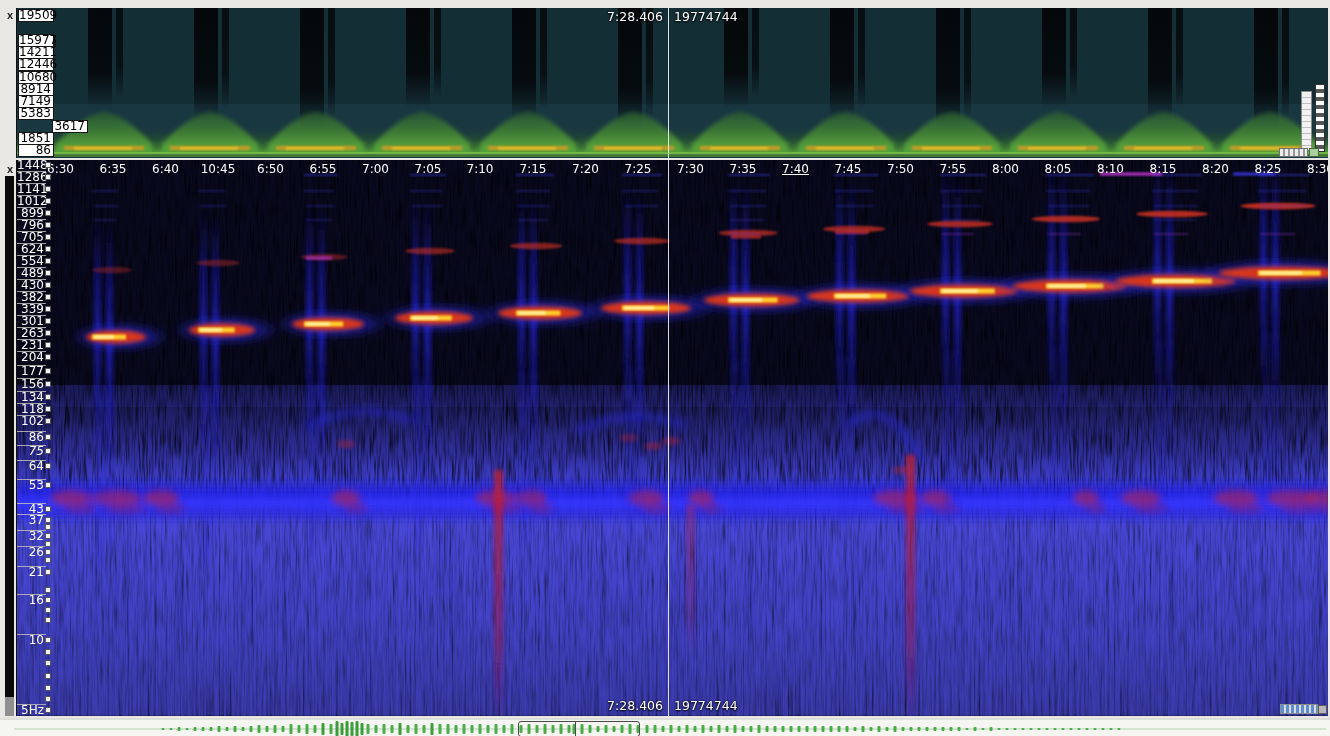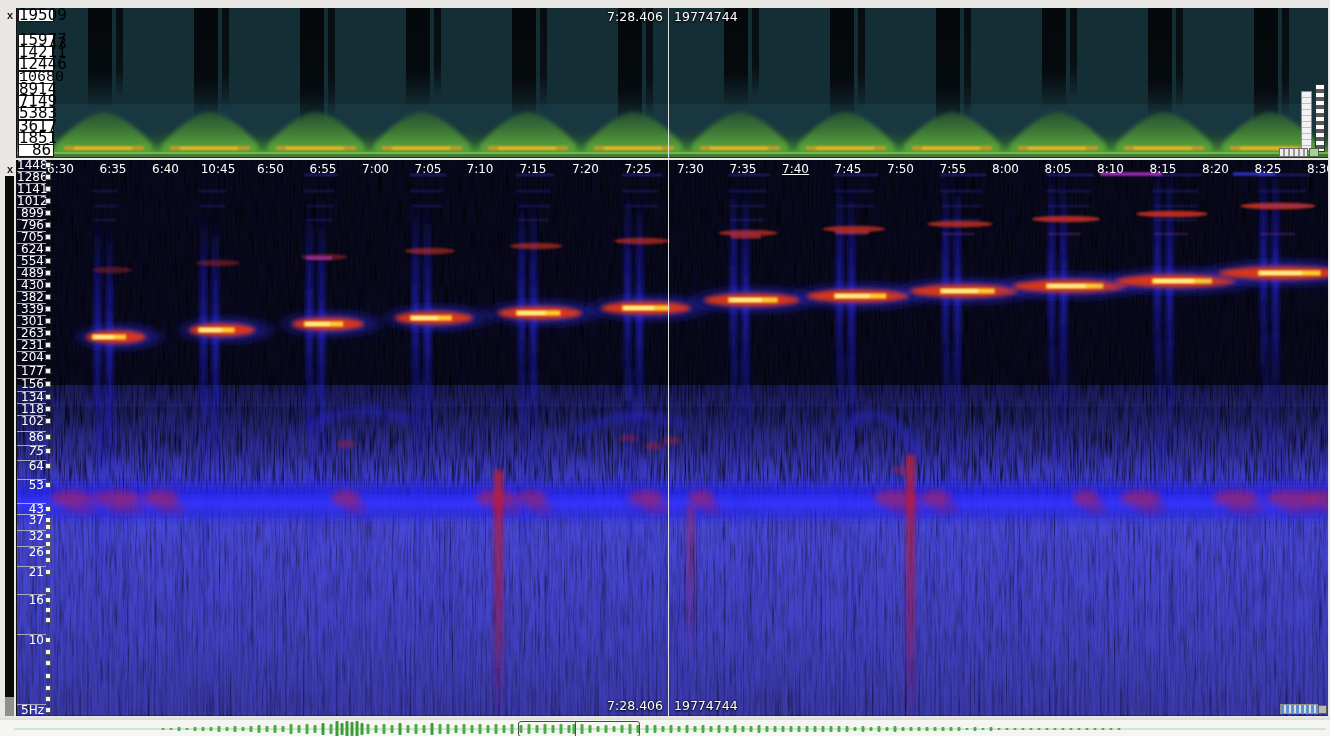--- a/index.html
+++ b/index.html
@@ -6,21 +6,21 @@
   body{width:1330px;height:736px;background:#e9e7e3;font-family:"DejaVu Sans","Liberation Sans",sans-serif;overflow:hidden;}
   #root{position:relative;width:1330px;height:736px;background:#e9e7e3;}
   .pane{position:absolute;overflow:hidden;}
   #paneTop{left:16px;top:8px;width:1311px;height:150px;background:#142e36;border-left:1px solid #101010;}
   #paneBottom{left:16px;top:160px;width:1311px;height:556px;background:#000;border-left:1px solid #101010;}
   svg.spec{position:absolute;left:0;top:0;}
   .closebtn{position:absolute;left:3px;width:14px;height:14px;border:none;background:transparent;color:#1a1a1a;font-size:11px;font-weight:bold;line-height:13px;text-align:center;padding:0;cursor:pointer;z-index:60;}
   #leftStrip{position:absolute;left:5px;top:176px;width:9px;height:540px;background:#0a0a0a;z-index:5;}
   #leftStrip .thumb{position:absolute;left:0;bottom:0;width:9px;height:19px;background:#8f8f8f;}
   
-  .ftbox{position:absolute;left:1px;width:36px;height:13px;background:#fff;color:#000;border:1px solid #161616;box-sizing:border-box;font-size:15px;line-height:11px;text-align:right;padding-right:2px;z-index:20;}
+  .ftbox{position:absolute;left:1px;width:36px;height:13px;background:#fff;color:#000;border:1px solid #161616;box-sizing:border-box;font-size:12px;line-height:11px;text-align:right;padding-right:2px;z-index:20;}
   
   .fline{position:absolute;left:0;width:29px;height:1px;background:#bdbdbd;opacity:.85;z-index:20;}
   .flabel{position:absolute;left:0;width:27px;color:#fff;font-size:12px;text-align:right;z-index:21;}
   .fdot{position:absolute;left:29px;width:4px;height:4px;background:#f2f2f2;outline:1px solid #555;z-index:21;}
   .tlabel{position:absolute;top:2px;width:44px;text-align:center;color:#fff;font-size:12px;z-index:18;}
   .readout-span{position:absolute;color:#fff;font-size:12.5px;text-shadow:0 0 2px #000,0 1px 2px #000;z-index:55;white-space:nowrap;}
   #cursorLine{position:absolute;top:8px;height:708px;width:1px;background:rgba(240,240,240,.92);z-index:50;}
   
   .pv1{position:absolute;right:16px;bottom:7px;width:9px;height:58px;background:repeating-linear-gradient(180deg,#f2f2f2 0 5px,#bfbfbf 5px 6px);border:1px solid #8a8a8a;z-index:30;}
   .pv2{position:absolute;right:3px;bottom:6px;width:8px;height:66px;background:repeating-linear-gradient(180deg,#fbfbfb 0 4px,#565656 4px 8px);border:1px solid #2e2e2e;z-index:30;}
@@ -137,25 +137,25 @@
           <rect x="16" y="152" width="1311" height="2.5" fill="#76bd44" opacity="0.95"></rect>
           <rect x="16" y="155" width="1311" height="2" fill="#3f7a2e"></rect>
         </g>
       </svg>
     <div id="freqTop">
         <div class="ftbox" style="top: 1px;">19509</div>
         <div class="ftbox" style="top: 13.3px; margin-top: 17px;">17743</div>
         <div class="ftbox" style="top: 25.6px;">15977</div>
         <div class="ftbox" style="top: 37.9px;">14211</div>
         <div class="ftbox" style="top: 50.2px;">12446</div>
-        <div class="ftbox" style="top: 62.5px; font-family: Liberation Mono, monospace;">10680</div>
+        <div class="ftbox" style="top: 62.5px;">10680</div>
         <div class="ftbox" style="top: 74.8px;">8914</div>
         <div class="ftbox" style="top: 87.1px;">7149</div>
         <div class="ftbox" style="top: 99.4px;">5383</div>
-        <div class="ftbox" style="top: 111.7px;">3617</div>
+        <div class="ftbox" style="top: 111.7px; margin-left: 34px;">3617</div>
         <div class="ftbox" style="top: 124px;">1851</div>
         <div class="ftbox" style="top: 136.3px;">86</div>
       </div>
     <div class="pv1"></div>
     <div class="pv2"></div>
     <div class="ph1"></div>
     <div class="sq1"></div>
   </div>
 
   <div id="paneBottom" class="pane">

